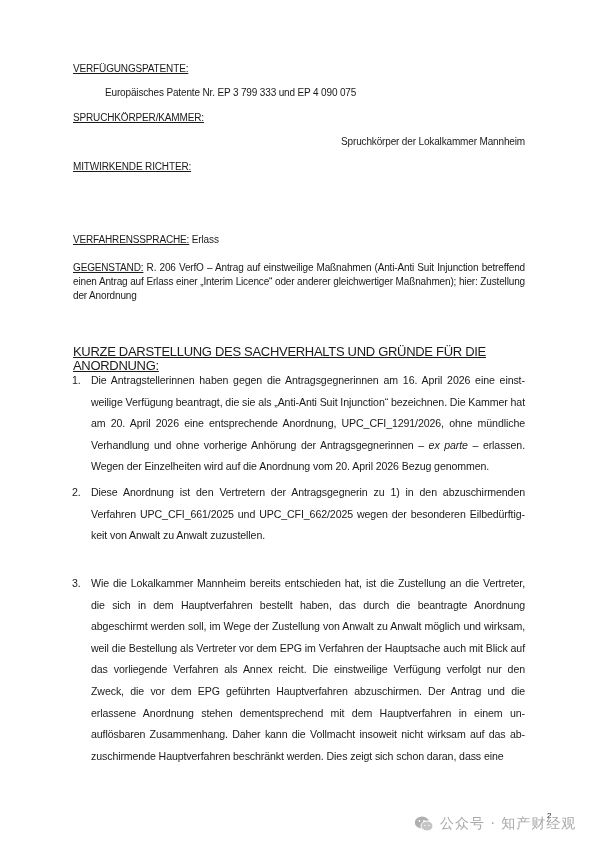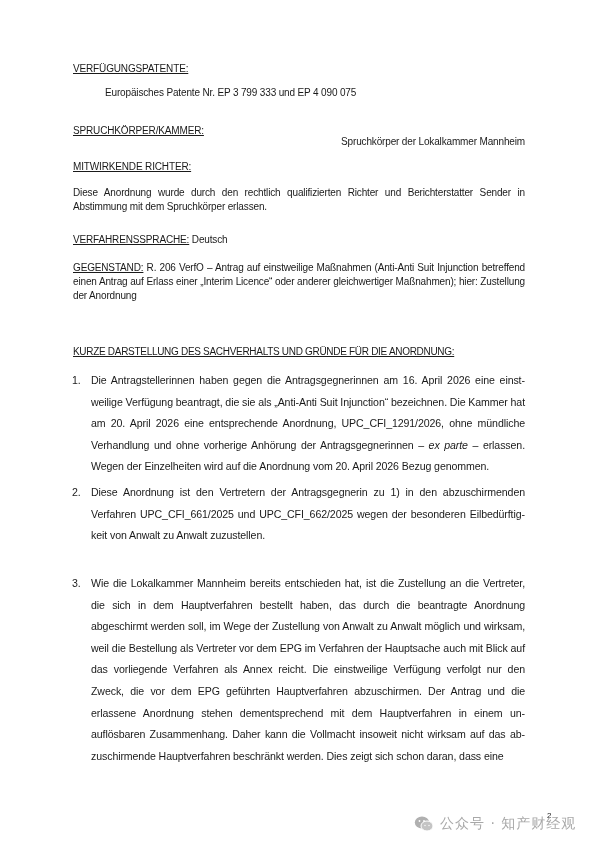--- a/index.html
+++ b/index.html
@@ -7,46 +7,45 @@
     width: 600px; height: 849px; position: relative; overflow: hidden;
     font-family: "Liberation Sans", "DejaVu Sans", sans-serif;
     color: #1a1a1a;
   }
   .page { position: absolute; left: 0; top: 0; width: 600px; height: 849px; background: #fff; }
   .blk { position: absolute; left: 73px; width: 452px; font-size: 10px; line-height: 14px; letter-spacing: -0.15px; }
   .u { text-decoration: underline; text-underline-offset: 1px; }
   .just { text-align: justify; }
   .num-item { position: absolute; left: 91px; width: 434px; font-size: 10.6px; line-height: 21.6px; letter-spacing: -0.1px; text-align: justify; }
   .num-item .n { position: absolute; left: -19px; top: 0; }
-  .section-head { font-size: 10px; letter-spacing: -0.3px; }
+  .section-head { font-size: 13px; letter-spacing: -0.3px; }
   .watermark {
     position: absolute; left: 414px; top: 815px; font-size: 14px; color: #a8a8a8;
     font-family: "DejaVu Sans", sans-serif; letter-spacing: 1px; white-space: nowrap;
     display: flex; align-items: center;
   }
   .wm-icon { width: 20px; height: 16px; margin-right: 6px; }
   .pagenum { position: absolute; left: 547px; top: 811px; font-size: 8px; color: #222; }
   em { }
 </style>
 </head>
 <body>
 
 <div class="page">
 
   <div class="blk u" style="top:62px;">VERFÜGUNGSPATENTE:</div>
   <div class="blk" style="top:86px;margin-left:32px;">Europäisches Patente Nr. EP 3 799 333 und EP 4 090 075</div>
 
-  <div class="blk u" style="top:111px;margin-top:13px;">SPRUCHKÖRPER/KAMMER:</div>
+  <div class="blk u" style="top:111px;">SPRUCHKÖRPER/KAMMER:</div>
   <div class="blk" style="top:135px;text-align:right;">Spruchkörper der Lokalkammer Mannheim</div>
 
   <div class="blk u" style="top:160px;">MITWIRKENDE RICHTER:</div>
-  <div class="blk just" style="top:186px;">Diese Anordnung wurde durch den rechtlich qualifizierten Richter und Berichterstatter Sender in Abstimmung mit dem Spruchkörper erlassen.</div>
 
   <div class="blk" style="top:233px;">
-    <span class="u">VERFAHRENSSPRACHE:</span><span> Deutsch</span>
+    <span class="u">VERFAHRENSSPRACHE:</span><span> Erlass</span>
   </div>
 
   <div class="blk just" style="top:261px;">
     <span class="u">GEGENSTAND:</span><span> R. 206 VerfO – Antrag auf einstweilige Maßnahmen (Anti-Anti Suit Injunction betreffend einen Antrag auf Erlass einer „Interim Licence“ oder anderer gleichwertiger Maßnahmen); hier: Zustellung der Anordnung</span>
   </div>
 
   <div class="blk u section-head" style="top:345px;">KURZE DARSTELLUNG DES SACHVERHALTS UND GRÜNDE FÜR DIE ANORDNUNG:</div>
 
   <div class="num-item" style="top:370px;">
     <span class="n">1.</span>

